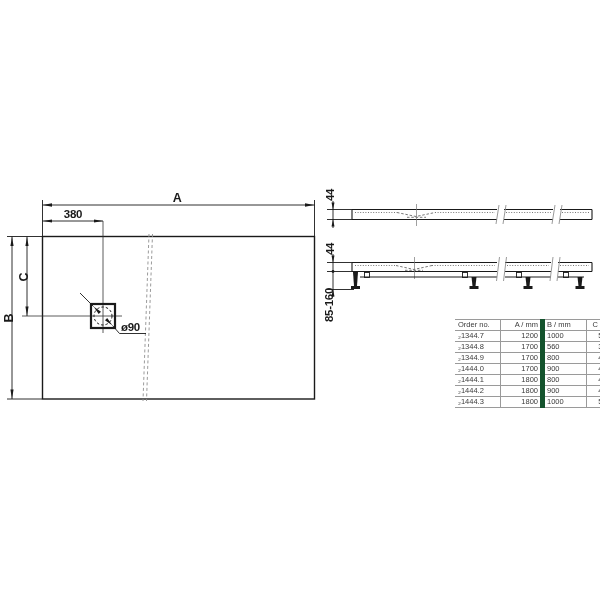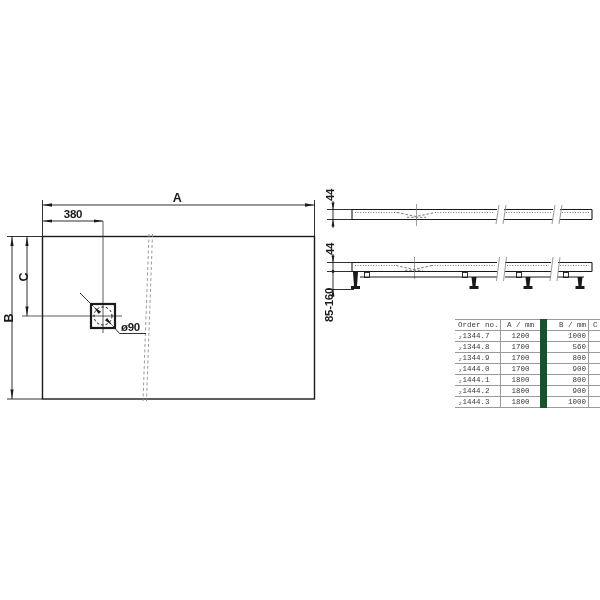--- a/index.html
+++ b/index.html
@@ -3,28 +3,28 @@
 <meta charset="utf-8">
 <style>
   html,body{margin:0;padding:0;background:#fff;}
   #canvas{position:relative;width:600px;height:600px;background:#ffffff;overflow:hidden;
           font-family:"Liberation Sans","DejaVu Sans",sans-serif;}
   svg{position:absolute;left:0;top:0;}
   svg text{font-family:"Liberation Sans","DejaVu Sans",sans-serif;font-weight:700;fill:#1a1a1a;letter-spacing:-0.3px;}
   .dim-lbl{font-size:11.5px;}
   .dim-lbl-lg{font-size:12.5px;}
   
-  #spec-table{position:absolute;left:455px;top:319px;width:143px;font-family:Liberation Mono, monospace;}
+  #spec-table{position:absolute;left:455px;top:319px;width:143px;}
   #spec-table table{border-collapse:collapse;table-layout:fixed;width:143px;}
   #spec-table td,#spec-table th{font-size:7.5px;font-weight:400;color:#3a3a3a;
       height:10px;padding:0 2px;border-top:1px solid #9a9a9a;border-bottom:1px solid #9a9a9a;
       white-space:nowrap;overflow:hidden;line-height:10px;}
   #spec-table .c-order{width:40px;text-align:left;padding-left:3px;border-right:1px solid #9a9a9a;}
-  #spec-table .c-a{width:35px;text-align:center;border-right:7px solid #14532d;}
-  #spec-table .c-b{width:37px;text-align:right;border-right:1px solid #9a9a9a;}
+  #spec-table .c-a{width:35px;text-align:right;border-right:5px solid #14532d;}
+  #spec-table .c-b{width:37px;text-align:left;border-right:1px solid #9a9a9a;}
   #spec-table .c-c{width:31px;text-align:center;}
 </style>
 </head>
 <body>
 
 <div id="canvas">
 
   <svg width="600" height="600" viewBox="0 0 600 600">
 
     <g stroke="#1a1a1a" fill="none">

